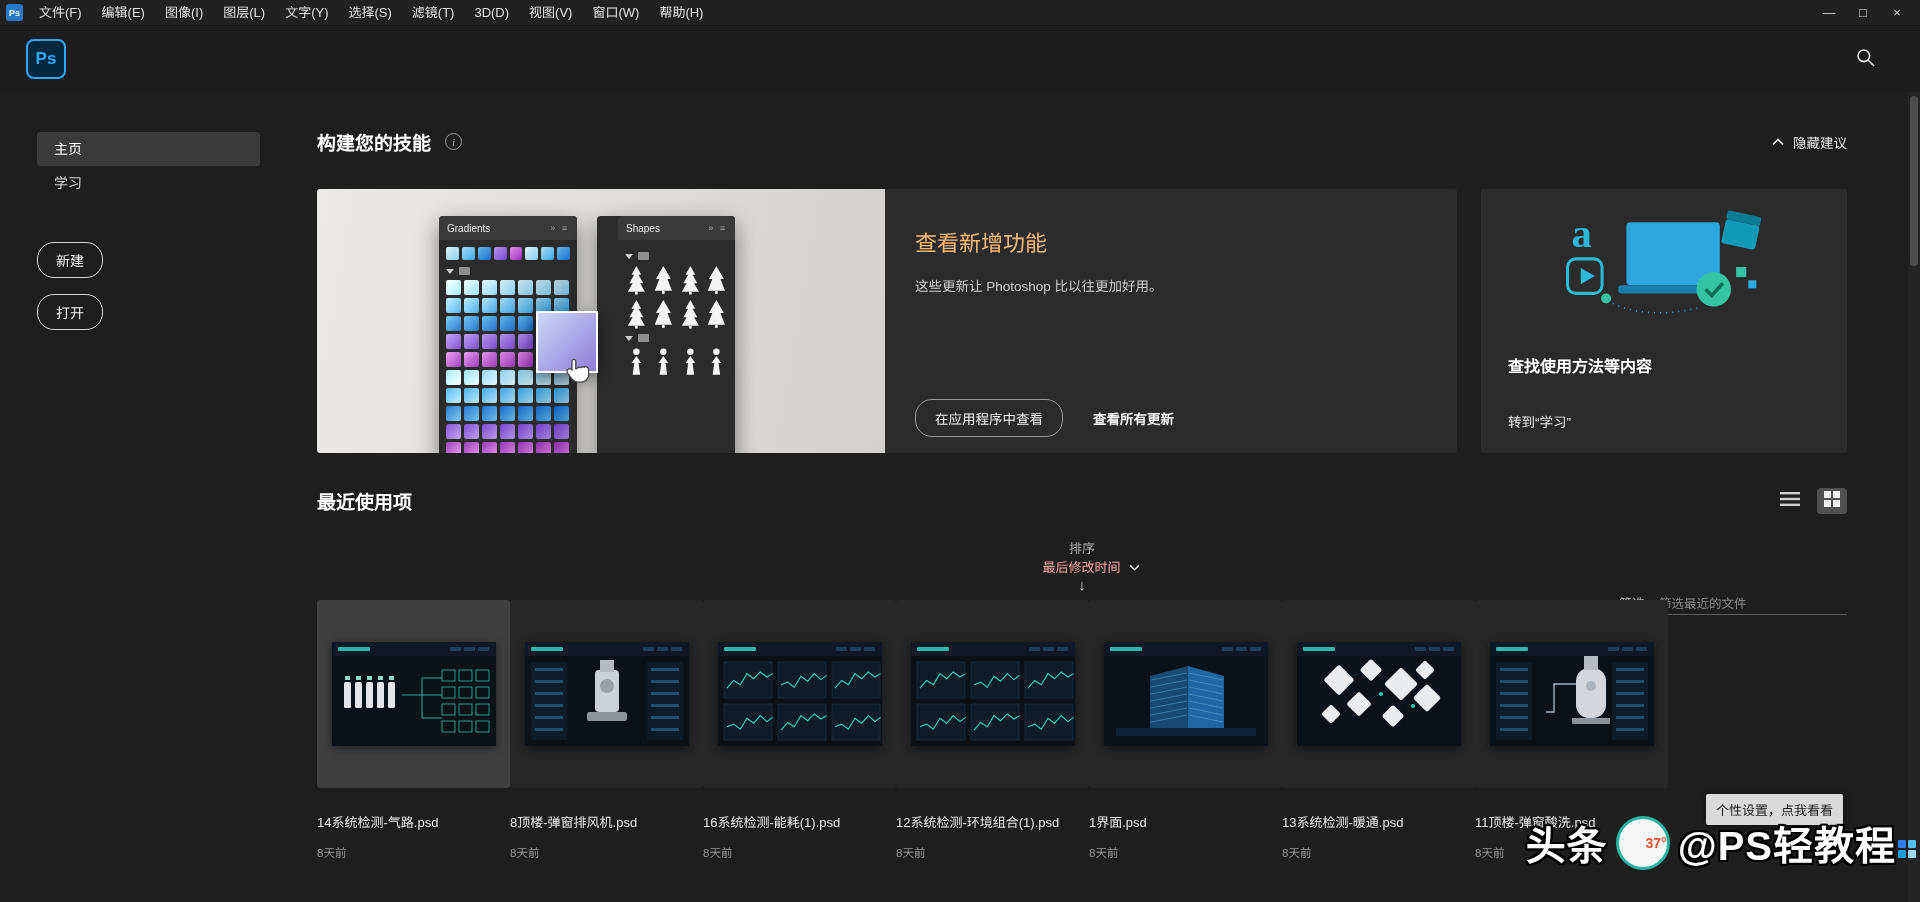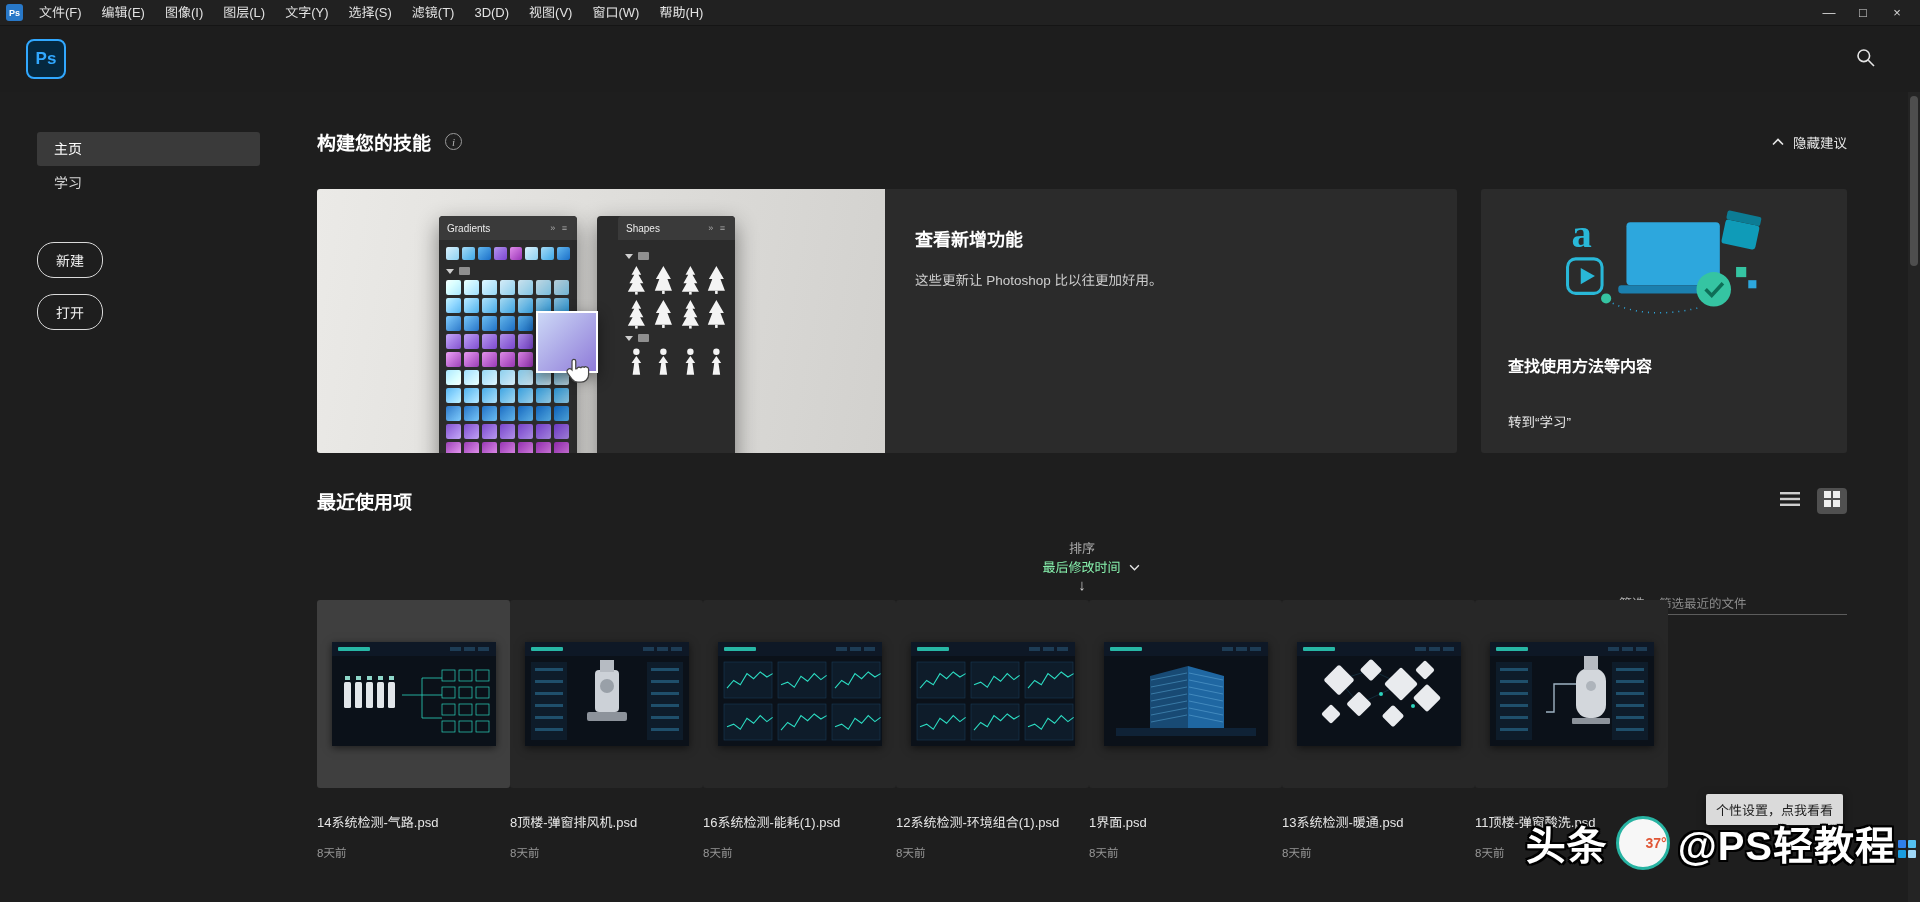--- a/index.html
+++ b/index.html
@@ -60,39 +60,39 @@
   .gswatch-grid{display:grid;grid-template-columns:repeat(7,15px);gap:3px;}
   .gswatch{width:15px;height:15px;border-radius:2px;}
   .tree-grid{display:grid;grid-template-columns:repeat(4,1fr);gap:4px;}
   .tree-grid div{height:30px;}
   .tree-grid svg{width:100%;height:30px;display:block;}
   .drag-swatch{position:absolute;left:219px;top:122px;width:62px;height:62px;border:2px solid #fff;
     background:linear-gradient(135deg,#ccd8f6 0%,#8f7bd9 100%);box-shadow:0 5px 14px rgba(0,0,0,.45);}
   .hand-cursor{position:absolute;left:247px;top:168px;}
 
   .hero-copy{flex:1;display:flex;flex-direction:column;padding:36px 30px 16px;}
-  .hero-title{font-size:18px;font-weight:bold;color:#ffffff;}
+  .hero-title{font-size:22px;font-weight:normal;color:#fdba74;}
   .hero-desc{font-size:13.5px;color:#cdcdcd;margin-top:18px;}
   .hero-actions{margin-top:auto;display:flex;align-items:center;gap:30px;}
   .btn-outline{border:1px solid #999;border-radius:17px;padding:8px 19px;background:transparent;color:#f2f2f2;
     font-size:13.5px;font-family:inherit;white-space:nowrap;}
   .text-btn{color:#f2f2f2;font-size:13.5px;font-weight:bold;white-space:nowrap;}
 
   .hero-learn{width:366px;background:#2b2b2b;border-radius:3px;padding:0 27px;flex-shrink:0;}
   .illus{height:158px;display:flex;align-items:center;justify-content:center;}
   .learn-title{font-size:16px;font-weight:bold;color:#fff;margin-top:6px;}
   .learn-link{font-size:13.5px;color:#e8e8e8;margin-top:34px;}
 
   
   .recent-header{display:flex;align-items:center;margin-top:34px;}
   .view-toggles{margin-left:auto;display:flex;align-items:center;gap:12px;}
   .view-btn{width:30px;height:26px;display:flex;align-items:center;justify-content:center;border-radius:4px;}
   .view-btn.active{background:#505050;}
   .recent-controls{display:flex;align-items:center;margin-top:24px;font-size:13px;color:#aaa;height:22px;flex-direction:column;}
-  .sort-value{display:flex;align-items:center;gap:8px;color:#86efac;margin-left:18px;}
+  .sort-value{display:flex;align-items:center;gap:8px;color:#fca5a5;margin-left:18px;}
   .divider{width:1px;height:18px;background:#5a5a5a;margin:0 16px;}
   .sort-dir{color:#d0d0d0;font-size:15px;}
   .filter-wrap{margin-left:auto;display:flex;align-items:baseline;gap:12px;}
   .filter-input{width:190px;background:transparent;border:none;border-bottom:1px solid #5c5c5c;color:#e0e0e0;
     font-size:12.5px;padding:3px 2px;font-family:inherit;outline:none;}
   .filter-input::placeholder{color:#8b8b8b;}
 
   .file-grid{display:flex;margin-top:40px;}
   .file-card{width:193px;flex-shrink:0;}
   .card-face{height:188px;background:#272727;border-radius:3px;display:flex;align-items:center;justify-content:center;}
@@ -377,20 +377,24 @@
             <div class="drag-swatch"></div>
             <div class="hand-cursor">
               <svg width="27" height="29" viewBox="0 0 26 28">
                   <path d="M9.5 2.2c1 0 1.8.8 1.8 1.8v7.4l1.2-.2c.5-1.2 1.7-1.7 2.9-1.2l.9.4c.4-.7 1.3-1 2.1-.8l1.2.4c.3-.5.9-.7 1.5-.6l1 .3c1 .3 1.6 1.2 1.6 2.2v5.2c0 4-3.2 7.2-7.2 7.2h-3a7.2 7.2 0 0 1-5.8-2.9l-4.3-5.8c-.9-1.2-.7-2.9.5-3.8 1-.8 2.3-.7 3.2.1l.6.6V4c0-1 .8-1.8 1.8-1.8z" fill="#ffffff" stroke="#444" stroke-width="1.2"></path>
                 </svg>
             </div>
           </div>
           <div class="hero-copy">
             <div class="hero-title">查看新增功能</div>
             <div class="hero-desc">这些更新让 Photoshop 比以往更加好用。</div>
+            <div class="hero-actions">
+              <button class="btn-outline">在应用程序中查看</button>
+              <span class="text-btn">查看所有更新</span>
+            </div>
           </div>
         </div>
 
         <div class="hero-learn">
           <div class="illus">
             <svg width="240" height="132" viewBox="0 0 230 130">
               <text x="24" y="44" font-size="40" font-weight="bold" fill="#29b8d8" font-family="Liberation Serif, serif">a</text>
               <rect x="20" y="56" width="34" height="34" rx="8" fill="none" stroke="#29b8d8" stroke-width="3"></rect>
               <polygon points="33,65 33,81 47,73" fill="#29b8d8"></polygon>
               <rect x="78" y="20" width="92" height="62" rx="4" fill="#2da7dd"></rect>

